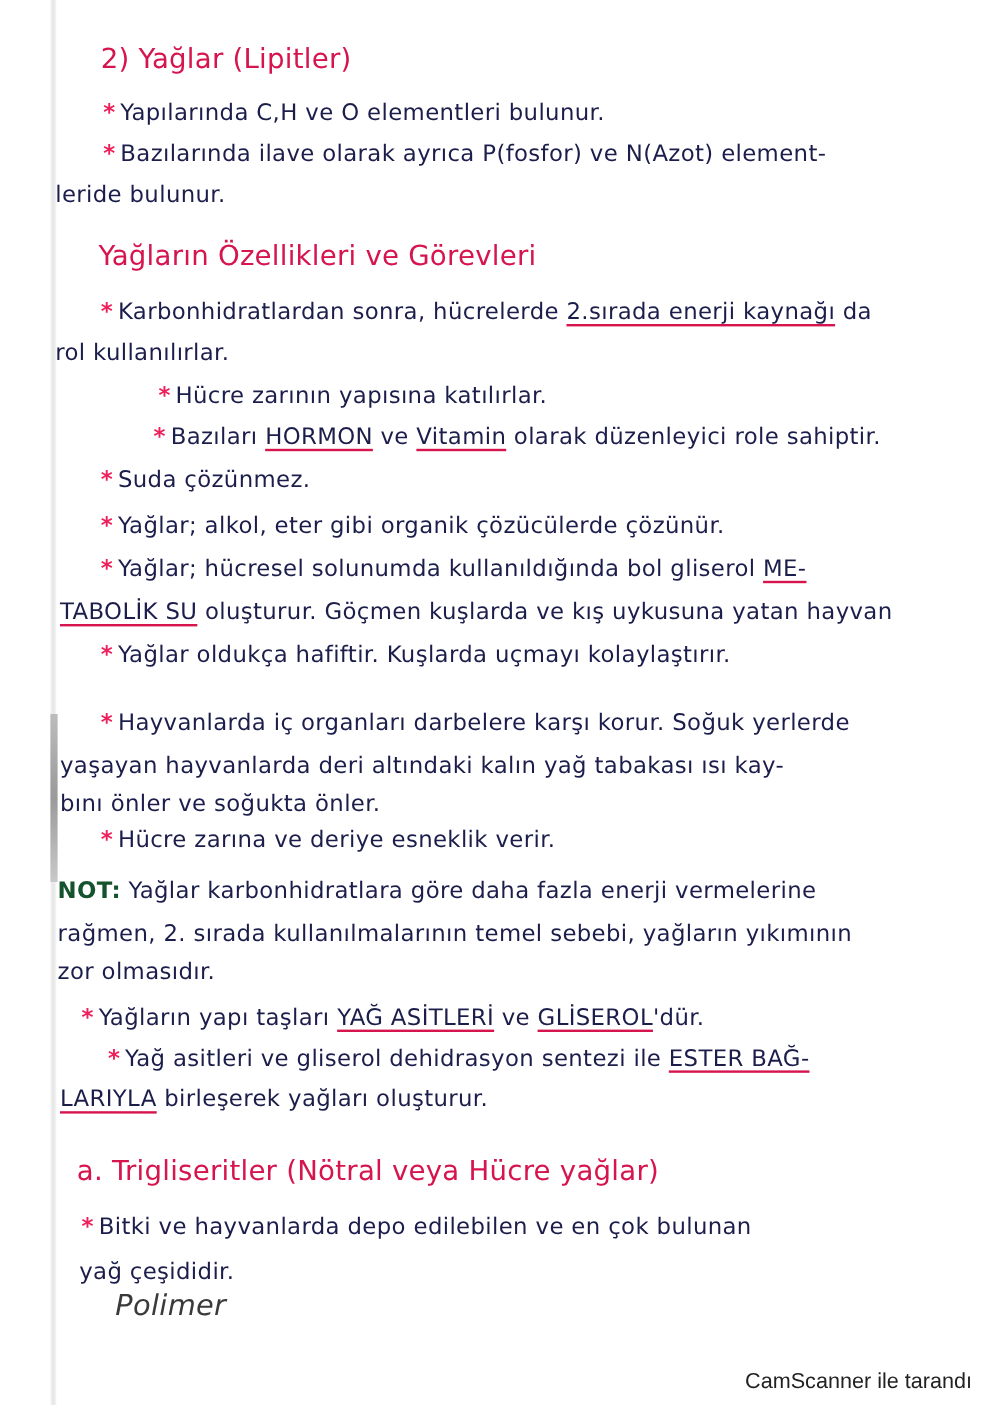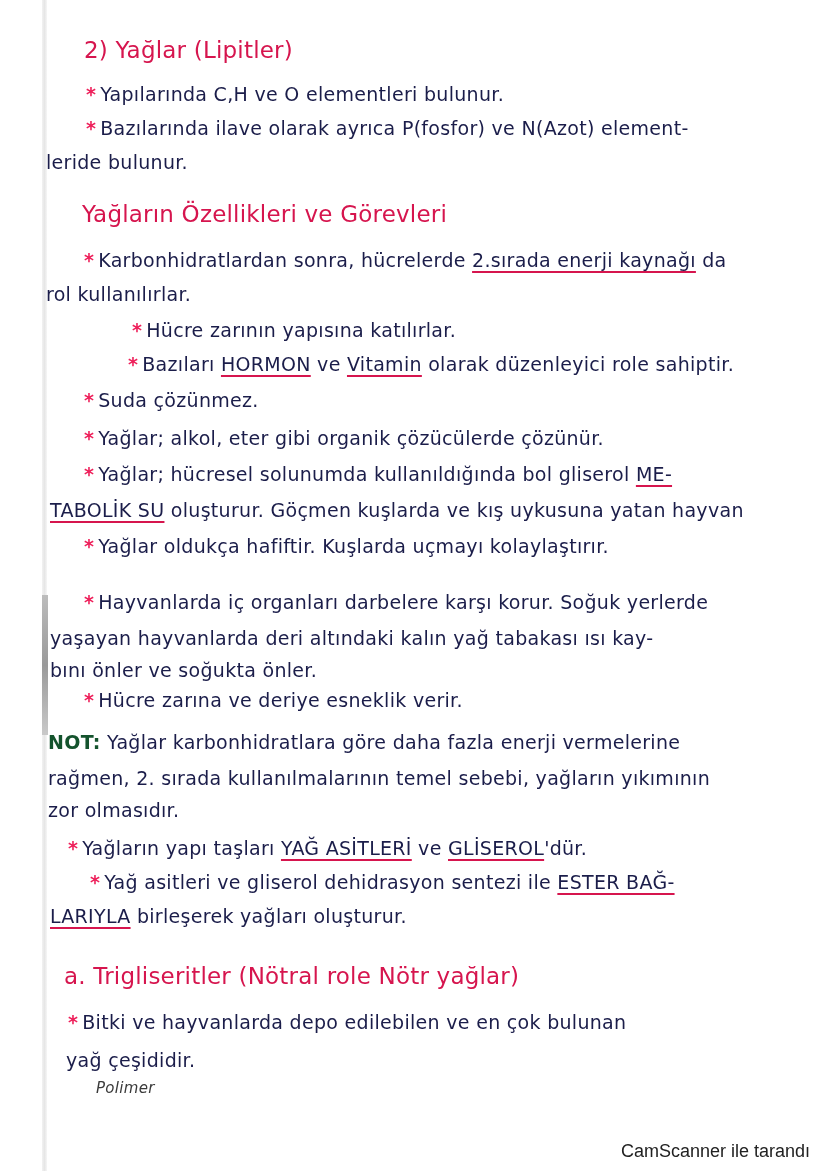--- a/index.html
+++ b/index.html
@@ -20,21 +20,21 @@
   .line {
     position: absolute; left: 0; white-space: nowrap;
     font-size: 19px; letter-spacing: 0.3px; line-height: 24px;
   }
   .heading {
     color: #d6154e; font-size: 23px; letter-spacing: 0.2px;
   }
   .star { color: #ee1f5a; font-weight: bold; margin-right: 4px; }
   .not { color: #14532d; font-weight: bold; }
   .ul { text-decoration: underline; text-decoration-color: #d6154e; text-decoration-thickness: 2px; text-underline-offset: 4px; }
-  .pencil { color: #3a3a3a; font-size: 15px; font-style: italic; }
+  .pencil { color: #3a3a3a; font-size: 24px; font-style: italic; }
   .footer {
     position: absolute; right: 18px; top: 1141px;
     font-family: "Liberation Sans", sans-serif; font-size: 18px; color: #222;
   }
 </style>
 </head>
 <body>
 
 <div class="binding"></div>
 <div class="binding-shadow"></div>
@@ -71,19 +71,19 @@
 
 <div class="line" style="left:48px;top:730px;"><span class="not">NOT:</span><span> Yağlar karbonhidratlara göre daha fazla enerji vermelerine</span></div>
 <div class="line" style="left:48px;top:766px;">rağmen, 2. sırada kullanılmalarının temel sebebi, yağların yıkımının</div>
 <div class="line" style="left:48px;top:798px;">zor olmasıdır.</div>
 
 <div class="line" style="left:68px;top:836px;text-align:right;"><span class="star">*</span><span>Yağların yapı taşları </span><span class="ul">YAĞ ASİTLERİ</span><span> ve </span><span class="ul">GLİSEROL</span><span>'dür.</span></div>
 
 <div class="line" style="left:90px;top:870px;"><span class="star">*</span><span>Yağ asitleri ve gliserol dehidrasyon sentezi ile </span><span class="ul">ESTER BAĞ-</span></div>
 <div class="line" style="left:50px;top:904px;"><span class="ul">LARIYLA</span><span> birleşerek yağları oluşturur.</span></div>
 
-<div class="line heading" style="left:64px;top:964px;">a. Trigliseritler (Nötral role Nötr yağlar)</div>
+<div class="line heading" style="left:64px;top:964px;">a. Trigliseritler (Nötral veya Hücre yağlar)</div>
 
 <div class="line" style="left:68px;top:1010px;"><span class="star">*</span><span>Bitki ve hayvanlarda depo edilebilen ve en çok bulunan</span></div>
 <div class="line" style="left:66px;top:1048px;">yağ çeşididir.</div>
 <div class="line pencil" style="left:96px;top:1076px;">Polimer</div>
 
 <div class="footer">CamScanner ile tarandı</div>
 
 </body></html>

